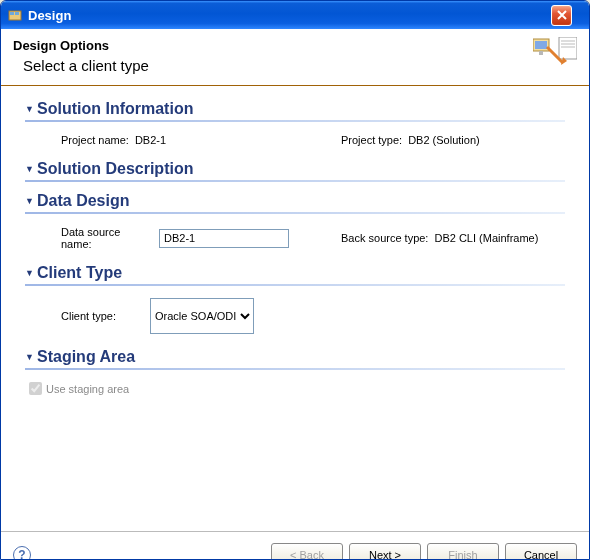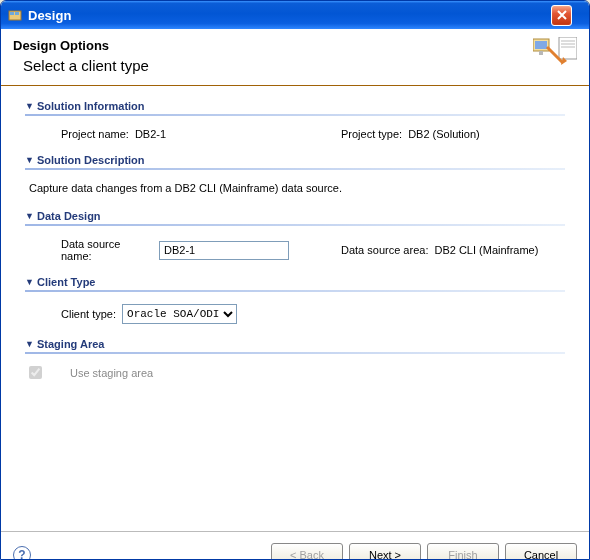--- a/index.html
+++ b/index.html
@@ -71,21 +71,21 @@
 }
 .section-header .twisty {
   color: #243b7a;
   font-size: 9px;
   width: 12px;
   display: inline-block;
 }
 .section-header .label {
   color: #243b7a;
   font-weight: bold;
-  font-size: 11px;
+  font-size: 16px;
   text-align: center;
 }
 .section-rule {
   height: 2px;
   background: linear-gradient(to right, #9fb7e6, #e7effa);
   margin-bottom: 10px;
 }
 .field-row {
   display: flex;
   padding: 2px 4px 14px 4px;
@@ -99,34 +99,34 @@
 input[type="text"] {
   border: 1px solid #7f9db9;
   height: 19px;
   padding: 1px 4px;
   font-family: Tahoma, Arial, sans-serif;
   font-size: 11px;
   width: 130px;
 }
 select {
   border: 1px solid #7f9db9;
-  height: 20px;
-  font-family: Liberation Mono, monospace;
-  font-size: 11px;
-  background: #fff;
+  height: 36px;
+  font-family: Liberation Sans, sans-serif;
+  font-size: 11px;
+  background: #fff;
+  margin-left: 28px;
 }
 .desc-text {
   padding: 2px 4px 16px 4px;
   color: #000;
 }
 .checkbox-row {
   display: flex; align-items: center;
   padding: 2px 4px;
   color: #8a8a8a;
-  gap: 24px;
 }
 .checkbox-row input { margin-right: 4px; accent-color: #8cb55b; }
 .footer {
   border-top: 1px solid #bbb;
   height: 46px;
   display: flex;
   align-items: center;
   padding: 0 12px;
   background: #fff;
 }
@@ -211,34 +211,33 @@
       <label>Project type:</label>
       <span class="value">DB2 (Solution)</span>
     </div>
   </div>
 
   <div class="section-header">
     <span class="twisty">▼</span>
     <span class="label">Solution Description</span>
   </div>
   <div class="section-rule"></div>
-  <div class="desc-text">Capture data changes from a DB2 CLI (Mainframe) data source.</div>
 
   <div class="section-header">
     <span class="twisty">▼</span>
     <span class="label">Data Design</span>
   </div>
   <div class="section-rule"></div>
   <div class="field-row">
     <div class="pair pair-left">
       <label>Data source name:</label>
       <input type="text" value="DB2-1" style="">
     </div>
     <div class="pair">
-      <label>Data source area:</label>
+      <label>Back source type:</label>
       <span class="value">DB2 CLI (Mainframe)</span>
     </div>
   </div>
 
   <div class="section-header">
     <span class="twisty">▼</span>
     <span class="label">Client Type</span>
   </div>
   <div class="section-rule"></div>
   <div class="field-row">

